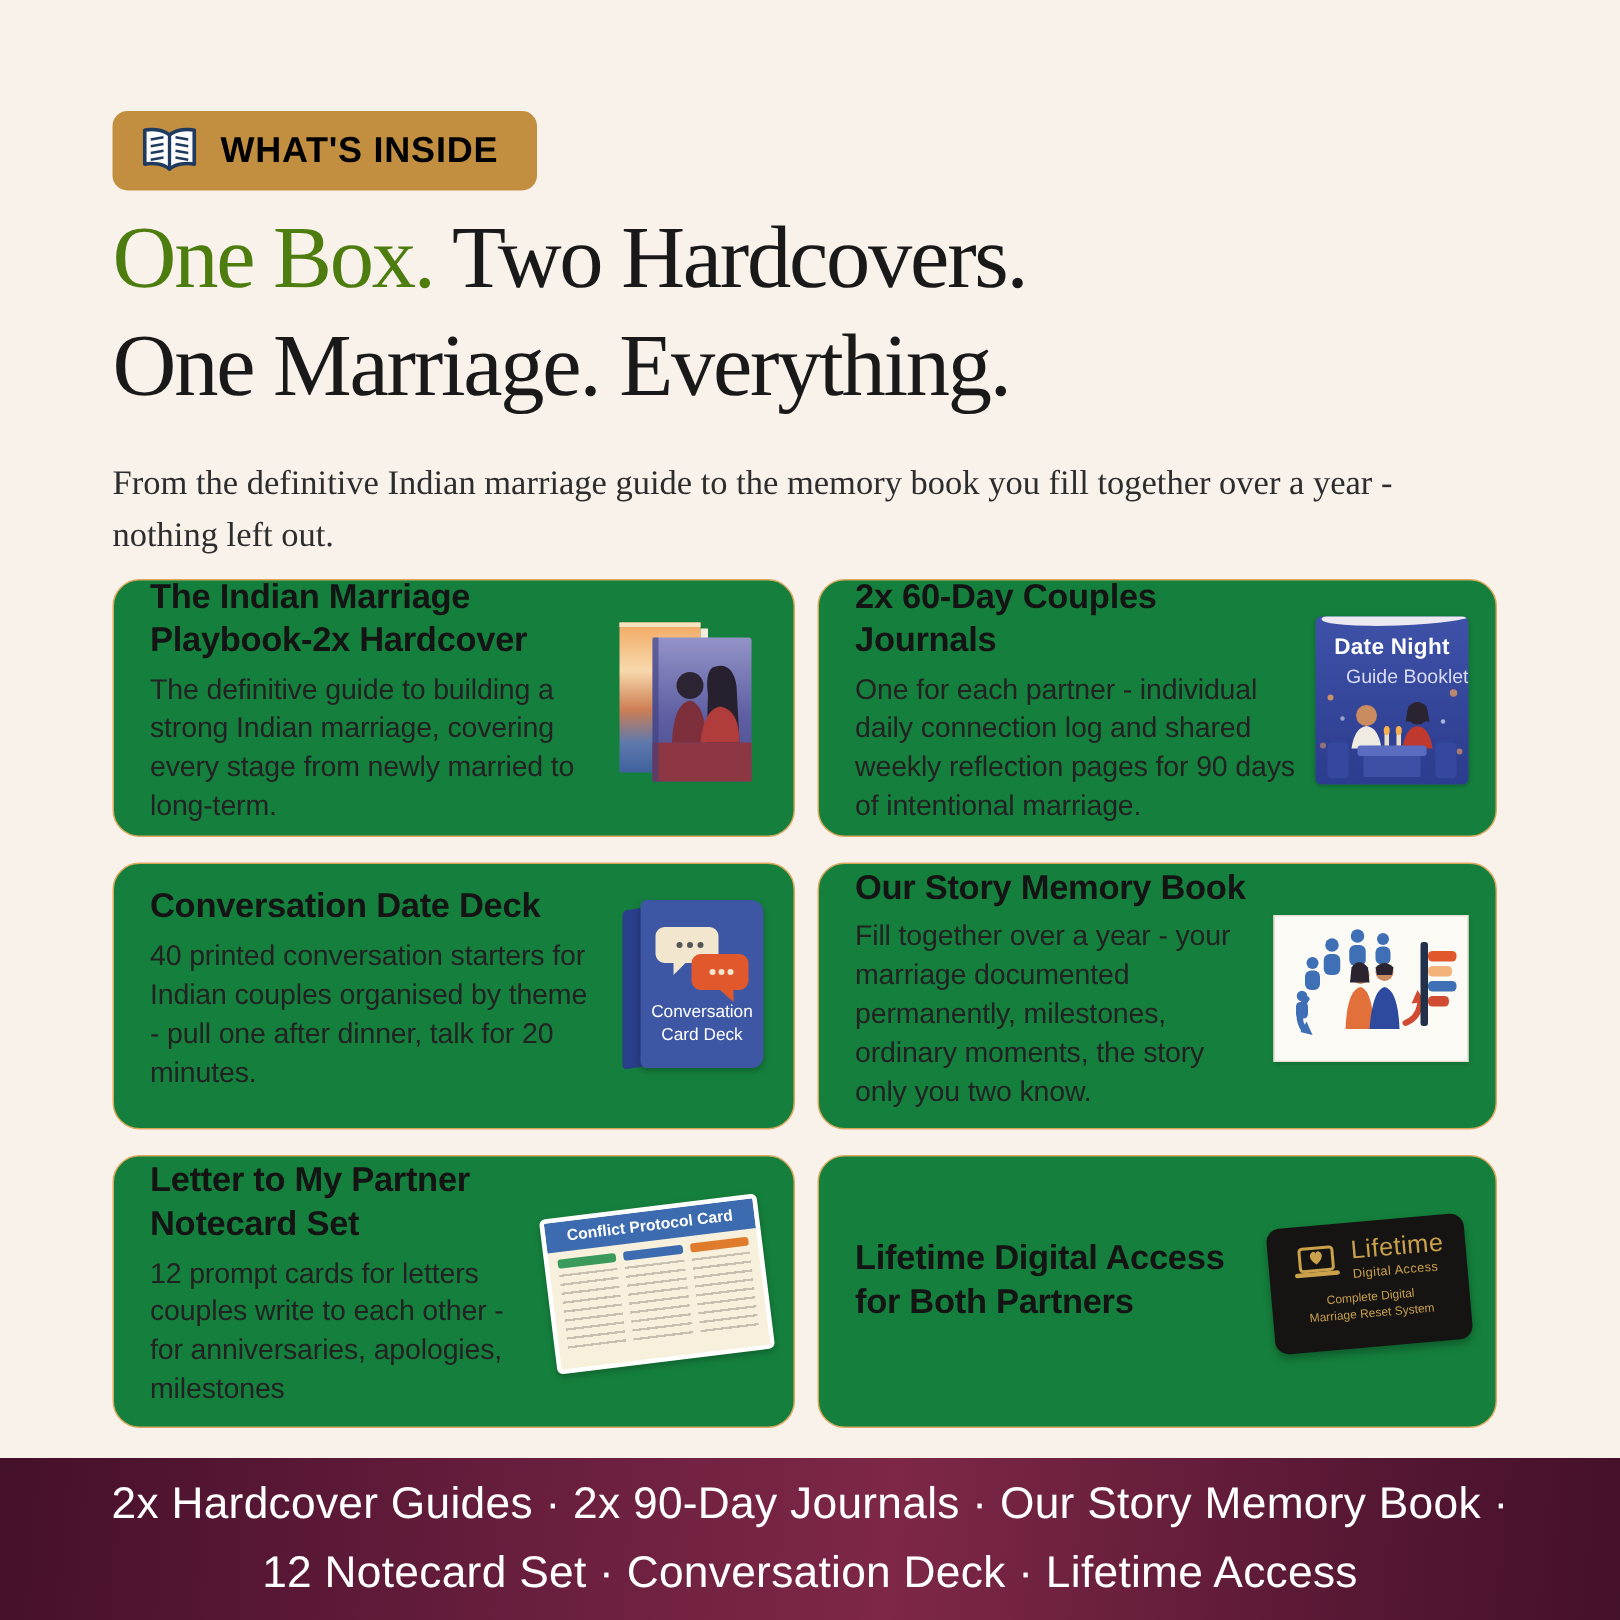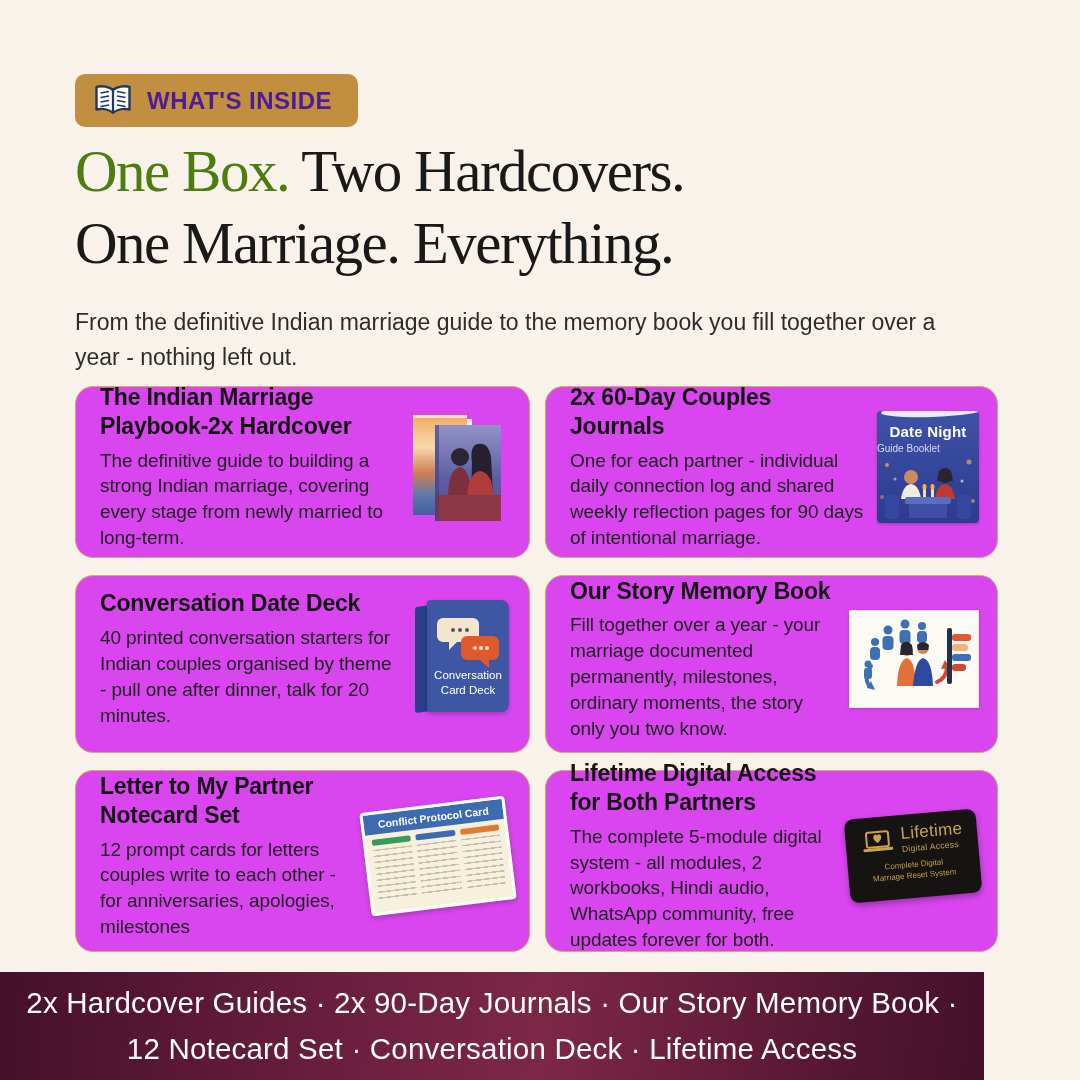--- a/index.html
+++ b/index.html
@@ -2,49 +2,49 @@
 <html><head>
 <meta charset="utf-8">
 <style>
   html,body{margin:0;padding:0;}
   body{width:1080px;height:1080px;background:#F9F2EB;font-family:"Liberation Sans",sans-serif;overflow:hidden;}
   .page{position:relative;width:1080px;height:1080px;background:#F9F2EB;}
 
   
   .badge{position:absolute;left:75px;top:74px;display:inline-flex;align-items:center;gap:14px;
          padding:11px 26px 11px 18px;border-radius:10px;}
-  .badge-label{color:#4c1d95;font-size:24px;font-weight:bold;letter-spacing:.5px;}
+  .badge-label{color:#000000;font-size:24px;font-weight:bold;letter-spacing:.5px;}
 
   
   .heading{position:absolute;left:75px;top:136px;width:940px;
            font-family:"Liberation Serif","DejaVu Serif",serif;font-size:59px;line-height:1.22;
            letter-spacing:-1.5px;color:#191919;font-weight:500;}
   .heading .accent{font-weight:500;}
 
   
-  .subtitle{position:absolute;left:75px;top:305px;width:880px;font-size:23px;line-height:1.5;color:#2d2d2d;}
+  .subtitle{position:absolute;left:75px;top:305px;width:880px;font-size:23px;line-height:1.5;color:#2d2d2d;font-family:Liberation Serif, serif;}
 
   
   .cards{position:absolute;left:75px;top:386px;display:grid;
          grid-template-columns:455px 453px;grid-template-rows:172px 178px 182px;
          column-gap:15px;row-gap:17px;}
-  .card{background:#d946ef;border:1.5px solid #DCA85C;border-radius:18px;padding:4px 18px 14px 24px;
+  .card{background:#15803d;border:1.5px solid #DCA85C;border-radius:18px;padding:4px 18px 14px 24px;
         display:flex;align-items:center;gap:10px;box-sizing:border-box;}
   .card-text{flex:1 1 auto;min-width:0;}
   .card-title{font-size:23px;font-weight:bold;color:#141414;line-height:1.25;margin-bottom:7px;letter-spacing:-.2px;}
   .card-desc{font-size:19px;color:#222;line-height:1.36;letter-spacing:-.1px;}
   .card-art{flex:0 0 auto;display:flex;align-items:center;justify-content:center;}
 
   
   
   .booklet{width:102px;height:112px;border-radius:4px;position:relative;overflow:hidden;
            background:linear-gradient(180deg,#3E52A8 0%,#2C3C8E 100%);box-shadow:0 1px 3px rgba(0,0,0,.25);}
   .booklet .flip{position:absolute;top:-6px;left:4px;right:-4px;height:12px;background:#EDE9F2;border-radius:50%;transform:rotate(-2deg);}
   .booklet-title{position:absolute;top:12px;width:100%;text-align:center;color:#fff;font-size:15px;font-weight:bold;letter-spacing:.2px;}
-  .booklet-sub{position:absolute;top:32px;width:100%;text-align:left;color:#D8DCF5;font-size:10px;}
+  .booklet-sub{position:absolute;top:32px;width:100%;text-align:right;color:#D8DCF5;font-size:13px;}
   .booklet svg{position:absolute;bottom:0;left:0;}
 
   
   .deckbox{position:relative;width:96px;height:118px;margin-left:12px;}
   .deckbox .spine{position:absolute;left:0;top:6px;width:16px;height:106px;background:#2A3F8A;transform:skewY(-8deg);border-radius:3px 0 0 3px;}
   .deckbox .face{position:absolute;left:12px;top:0;width:82px;height:112px;background:#3D57A5;border-radius:4px 8px 8px 4px;
                  box-shadow:0 2px 4px rgba(0,0,0,.25);}
   .deck-label{position:absolute;left:12px;top:68px;width:82px;text-align:center;color:#fff;font-size:11.5px;line-height:1.3;}
 
   
@@ -63,21 +63,21 @@
 
   
   .lifetime{width:132px;height:84px;background:#151412;border-radius:9px;transform:rotate(-5deg);
             box-shadow:0 3px 6px rgba(0,0,0,.3);color:#CBA14C;padding:10px 8px 6px;box-sizing:border-box;}
   .lt-top{display:flex;align-items:center;justify-content:center;gap:7px;}
   .lt-name{font-size:17px;letter-spacing:.3px;line-height:1;}
   .lt-sub{font-size:8.5px;letter-spacing:.3px;margin-top:2px;}
   .lt-caption{margin-top:7px;text-align:center;font-size:8px;line-height:1.35;color:#C79E4C;}
 
   
-  .footer{position:absolute;left:0;bottom:0;width:984px;height:108px;
+  .footer{position:absolute;left:0;bottom:0;width:1080px;height:108px;
           background:linear-gradient(95deg,#45102A 0%,#6B1F3F 35%,#7E2747 55%,#551733 85%,#45102A 100%);
           display:flex;flex-direction:column;align-items:center;justify-content:center;color:#fff;
           font-size:29.5px;line-height:1.55;letter-spacing:.2px;text-align:center;}
 </style>
 </head>
 <body>
 
 <div class="page">
 
   <div class="badge" style="background:#C28E3F">
@@ -270,21 +270,20 @@
                 <div class="col-lines"></div>
               </div>
           </div>
         </div>
       </div>
     </div>
 
     <div class="card">
       <div class="card-text">
         <div class="card-title">Lifetime Digital Access for Both Partners</div>
-        <div class="card-desc">The complete 5-module digital system - all modules, 2 workbooks, Hindi audio, WhatsApp community, free updates forever for both.</div>
       </div>
       <div class="card-art">
         <div class="lifetime">
           <div class="lt-top">
             <span style="display:flex;">
               <svg width="34" height="24" viewBox="0 0 34 24">
                 <rect x="6" y="2" width="22" height="15" rx="2" fill="none" stroke="#CBA14C" stroke-width="2"></rect>
                 <path d="M17 13 c-4 -3 -5 -6 -3 -8 c1.5 -1.5 3 -.5 3 1 c0 -1.5 1.5 -2.5 3 -1 c2 2 1 5 -3 8 z" fill="#CBA14C"></path>
                 <rect x="2" y="18" width="30" height="3" rx="1.5" fill="#CBA14C"></rect>
               </svg>

